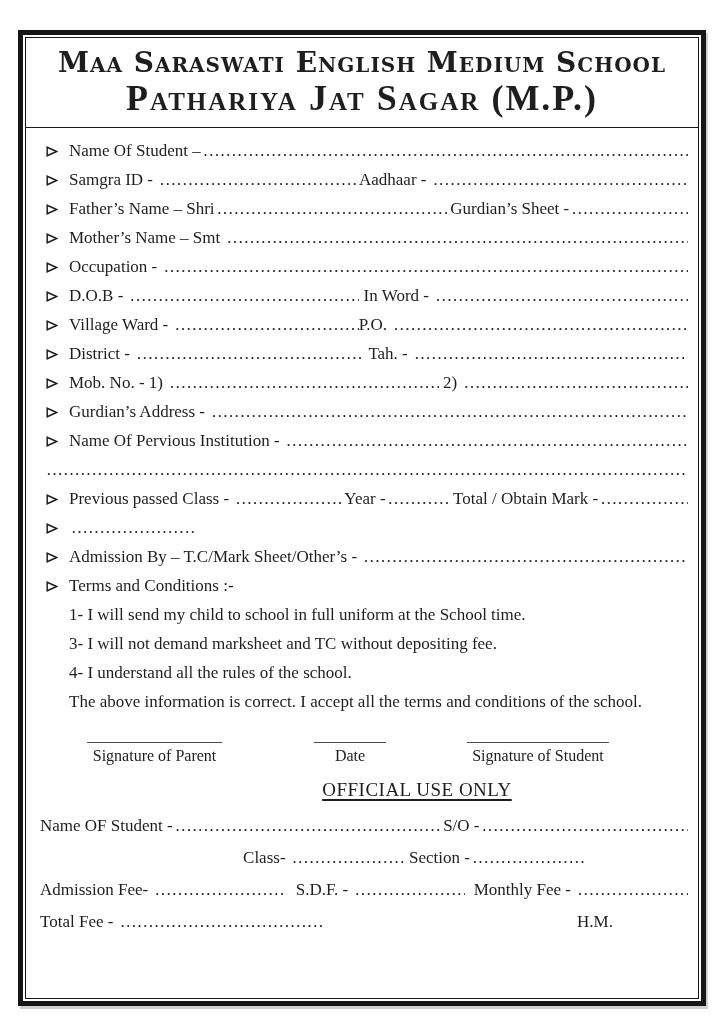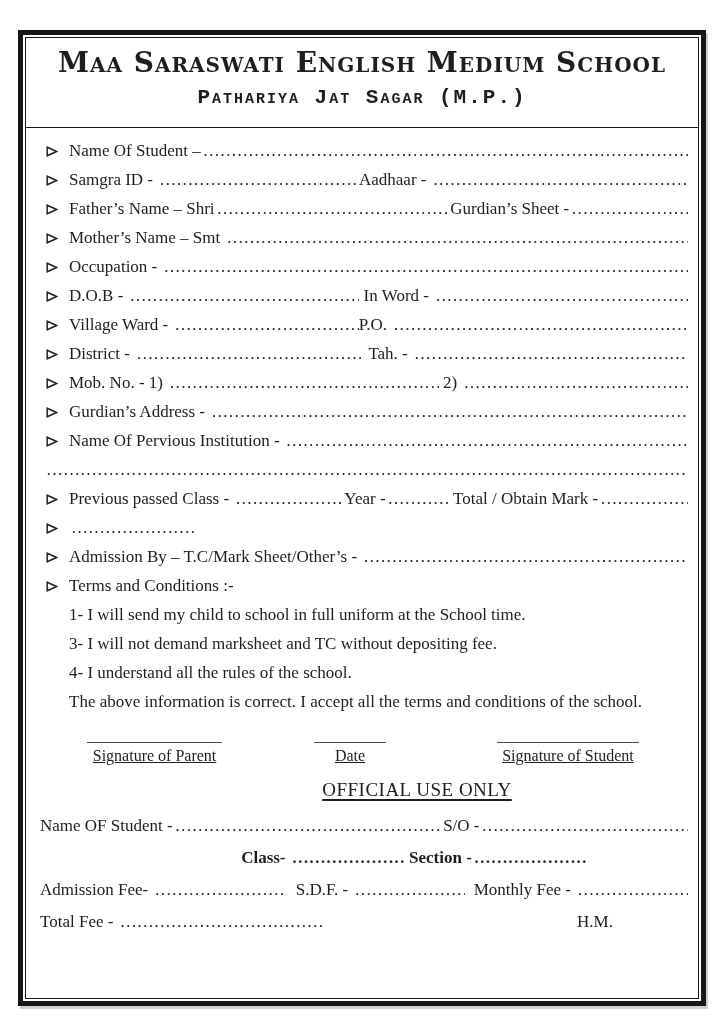--- a/index.html
+++ b/index.html
@@ -20,58 +20,58 @@
   header{
     border-bottom:1.6px solid #161616;
     padding:7px 6px 12px 6px;text-align:center;flex:none;
   }
   .t1{
     font-family:"DejaVu Serif", serif;font-variant:small-caps;
     font-weight:700;font-size:28px;letter-spacing:1px;
     white-space:nowrap;line-height:36px;
   }
   .t2{
-    font-family:Liberation Mono, monospace;font-variant:small-caps;
-    font-weight:700;font-size:21px;letter-spacing:2px;
+    font-family:Liberation Serif, serif;font-variant:small-caps;
+    font-weight:700;font-size:36px;letter-spacing:2px;
     white-space:nowrap;line-height:34px;
   }
   .content{
     flex:1;padding:8px 10px 0 20px;font-size:17px;line-height:29px;
   }
   .row{display:flex;align-items:center;height:29px;white-space:nowrap;}
   .bullet{flex:0 0 14px;margin-right:9px;align-self:center;display:flex;}
   .bullet svg{display:block;margin-top:2px;}
   .lbl{white-space:pre;flex:none;}
   .dots{
     flex:1 1 0;min-width:0;overflow:hidden;white-space:nowrap;
     margin-left:2px;letter-spacing:0;
   }
   .dots.g07{flex-grow:0.7;} .dots.g10{flex-grow:1;} .dots.g11{flex-grow:1.1;}
   .dots.g12{flex-grow:1.2;} .dots.g13{flex-grow:1.3;} .dots.g16{flex-grow:1.6;}
   .dots.g20{flex-grow:2;}
   .dots.fixed125{flex:0 0 125px;}
   .dots.fixed113{flex:0 0 113px;}
   .dots.fixed205{flex:0 0 205px;}
   .term{padding-left:23px;height:29px;white-space:nowrap;}
-  .sig-row{display:flex;margin-top:24px;line-height:20px;text-decoration:underline;}
+  .sig-row{display:flex;margin-top:24px;line-height:20px;}
   .sig{display:flex;flex-direction:column;}
   .sig-c1{margin-left:41px;width:135px;}
   .sig-c2{margin-left:92px;width:72px;}
-  .sig-c3{margin-left:111px;width:142px;}
+  .sig-c3{margin-left:81px;width:142px;}
   .sig-line{height:2px;border-bottom:1.5px solid #4a4a4a;}
   .sig-label{text-align:center;font-size:16px;margin-top:3px;white-space:nowrap;}
   .official-heading{
     text-align:center;padding-left:100px;margin-top:9px;
     font-weight:400;font-size:19px;letter-spacing:.5px;
     text-decoration:underline;text-decoration-thickness:2px;
     text-underline-offset:3px;white-space:nowrap;
   }
   .official{margin-left:-6px;margin-top:6px;font-size:17px;line-height:32px;}
   .orow{display:flex;align-items:baseline;height:32px;white-space:nowrap;}
-  .orow.centered{justify-content:center;padding-left:100px;font-weight:bold;}
+  .orow.centered{justify-content:center;padding-left:100px;}
   .hm{margin-left:auto;margin-right:75px;flex:none;}
 </style>
 </head>
 <body>
 
 <div class="frame">
   <div class="frame-inner">
 
     <header>
       <div class="t1">Maa Saraswati English Medium School</div>

